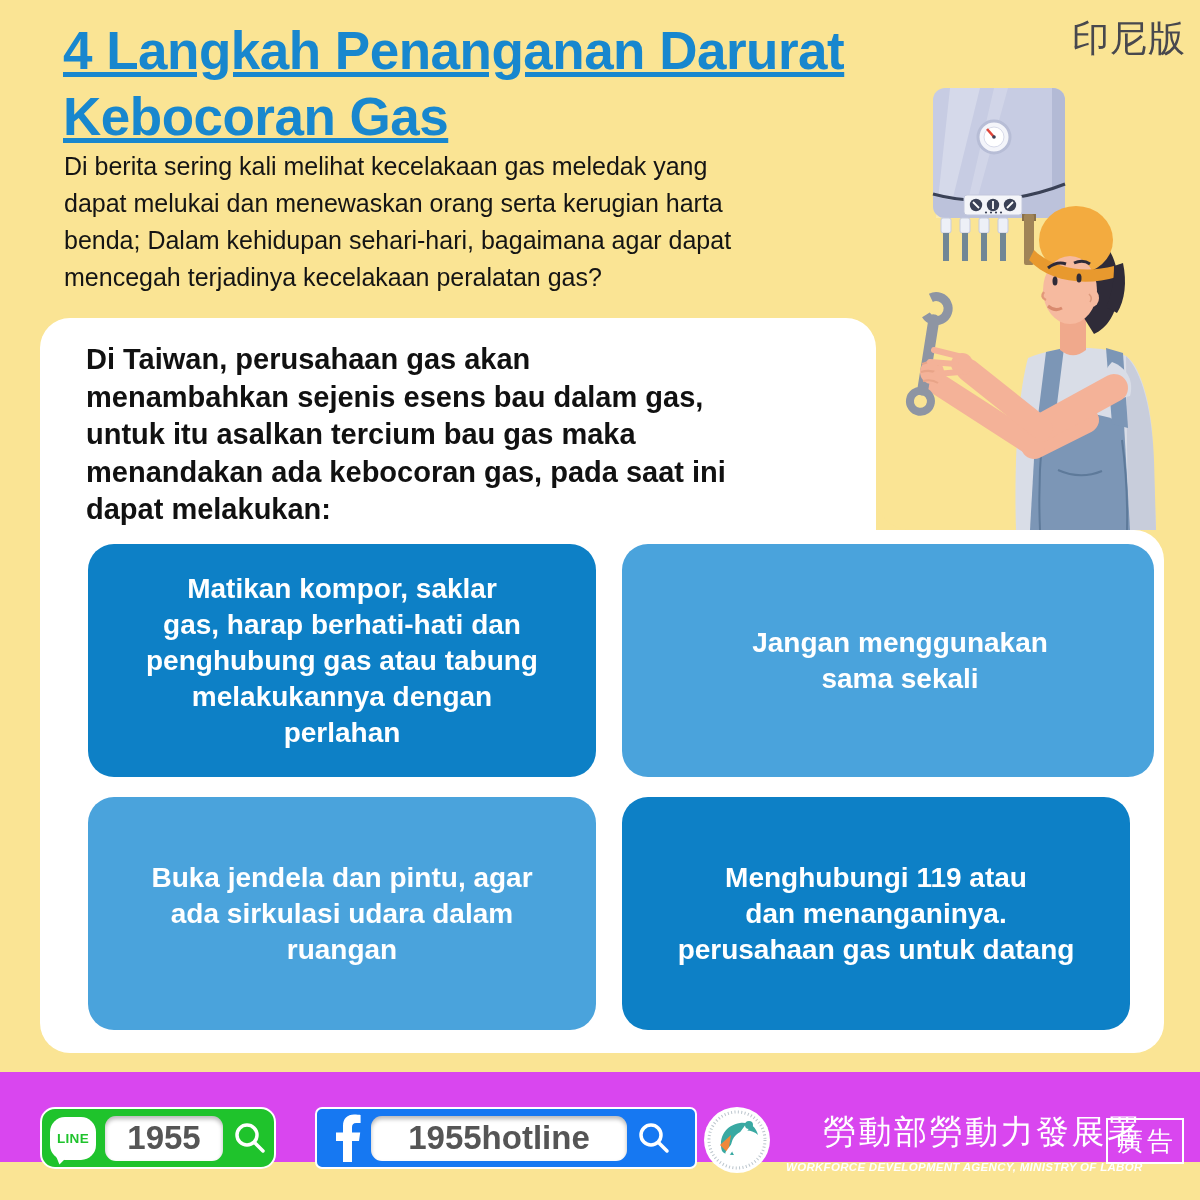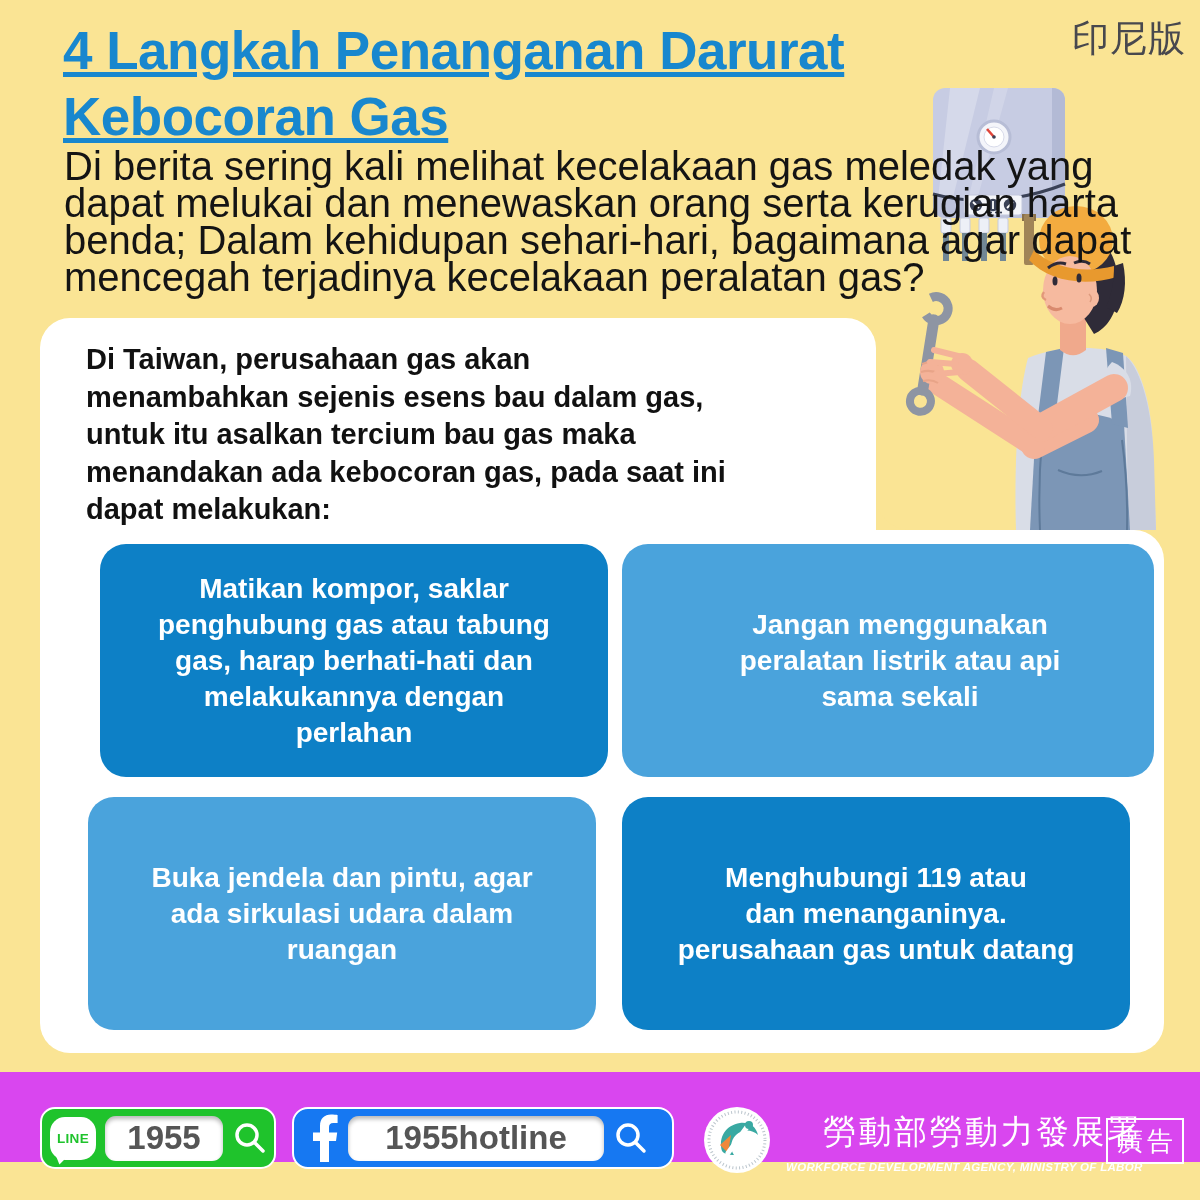--- a/index.html
+++ b/index.html
@@ -7,55 +7,55 @@
     width:1200px;height:1200px;position:relative;overflow:hidden;
     background:#FAE494;
     font-family:"Liberation Sans","DejaVu Sans",sans-serif;
   }
 
   
   .content-top{position:absolute;left:0;top:0;width:1200px;z-index:6;}
   .edition{position:absolute;left:1072px;top:14px;font-size:37px;color:#48484E;letter-spacing:1px;}
   .title{position:absolute;left:63px;top:18px;font-size:53px;line-height:66px;font-weight:800;
          color:#1887CE;letter-spacing:-0.5px;white-space:nowrap;text-decoration:underline;}
-  .intro{position:absolute;left:64px;top:148px;font-size:40px;line-height:37px;color:#141414;}
+  .intro{position:absolute;left:64px;top:148px;font-size:25px;line-height:37px;color:#141414;}
   .intro div{white-space:nowrap;}
 
   
   .card-top{position:absolute;left:40px;top:318px;width:836px;height:212px;background:#FFFFFF;
             border-radius:30px 30px 0 0;z-index:1;}
   .card-bottom{position:absolute;left:40px;top:530px;width:1124px;height:523px;background:#FFFFFF;
             border-radius:0 30px 30px 30px;z-index:1;}
 
   .lead{position:absolute;left:86px;top:341px;font-size:29px;line-height:37.5px;font-weight:700;
         color:#111;z-index:2;}
   .lead div{white-space:nowrap;}
 
   
   .step{position:absolute;width:508px;height:233px;border-radius:26px;z-index:2;
         display:flex;flex-direction:column;justify-content:center;align-items:center;
         color:#FFFFFF;font-weight:700;font-size:28px;line-height:36px;text-align:center;}
   .step div{white-space:nowrap;}
   .step.dark{background:#0D80C6;}
   .step.light{background:#4AA3DC;}
-  .step1{left:100px;top:544px;}
+  .step1{left:88px;top:544px;}
   .step2{left:622px;top:544px;padding-left:24px;}
   .step3{left:88px;top:797px;}
   .step4{left:622px;top:797px;}
 
   
   .notch{position:absolute;left:876px;top:0;width:324px;height:530px;background:#FAE494;
          border-bottom-left-radius:34px;overflow:hidden;z-index:3;}
 
   
   .footer{position:absolute;left:0;top:1072px;width:1200px;height:90px;background:#d946ef;z-index:5;}
   .badge{position:absolute;top:35px;height:62px;border:2.5px solid #fff;border-radius:15px;
          display:flex;align-items:center;box-sizing:border-box;}
   .badge-line{left:40px;width:236px;background:#1FC32C;}
-  .badge-fb{left:292px;width:382px;background:#1678F2;border-radius:16px;}
+  .badge-fb{left:315px;width:382px;background:#1678F2;border-radius:7px;}
   .line-bubble{position:relative;width:46px;height:43px;background:#fff;border-radius:15px;
                margin-left:8px;display:flex;align-items:center;justify-content:center;}
   .line-bubble::after{content:"";position:absolute;left:5px;bottom:-5px;width:11px;height:11px;
                background:#fff;clip-path:polygon(0 0,100% 40%,40% 100%);}
   .line-bubble span{color:#1FC32C;font-weight:700;font-size:13.5px;letter-spacing:.3px;}
   .mini-input{height:45px;background:#fff;border-radius:11px;display:flex;align-items:center;
               justify-content:center;font-size:33px;font-weight:600;color:#555;
               box-shadow:inset 0 3px 4px rgba(0,0,0,.28);}
   .mini-input.line{width:118px;margin-left:9px;}
   .mini-input.fb{width:256px;margin-left:10px;}
@@ -92,28 +92,27 @@
 <div class="lead">
   <div>Di Taiwan, perusahaan gas akan</div>
   <div>menambahkan sejenis esens bau dalam gas,</div>
   <div>untuk itu asalkan tercium bau gas maka</div>
   <div>menandakan ada kebocoran gas, pada saat ini</div>
   <div>dapat melakukan:</div>
 </div>
 
 <div class="step dark step1">
   <div>Matikan kompor, saklar</div>
+  <div>gas, harap  berhati-hati dan</div>
   <div>penghubung gas atau tabung</div>
-  <div>gas, harap  berhati-hati dan</div>
   <div>melakukannya dengan</div>
   <div>perlahan</div>
 </div>
 <div class="step light step2">
   <div>Jangan menggunakan</div>
-  <div>peralatan listrik atau api</div>
   <div>sama sekali</div>
 </div>
 <div class="step light step3">
   <div>Buka jendela dan pintu, agar</div>
   <div>ada sirkulasi udara dalam</div>
   <div>ruangan</div>
 </div>
 <div class="step dark step4">
   <div>Menghubungi 119 atau</div>
   <div>dan menanganinya.</div>

